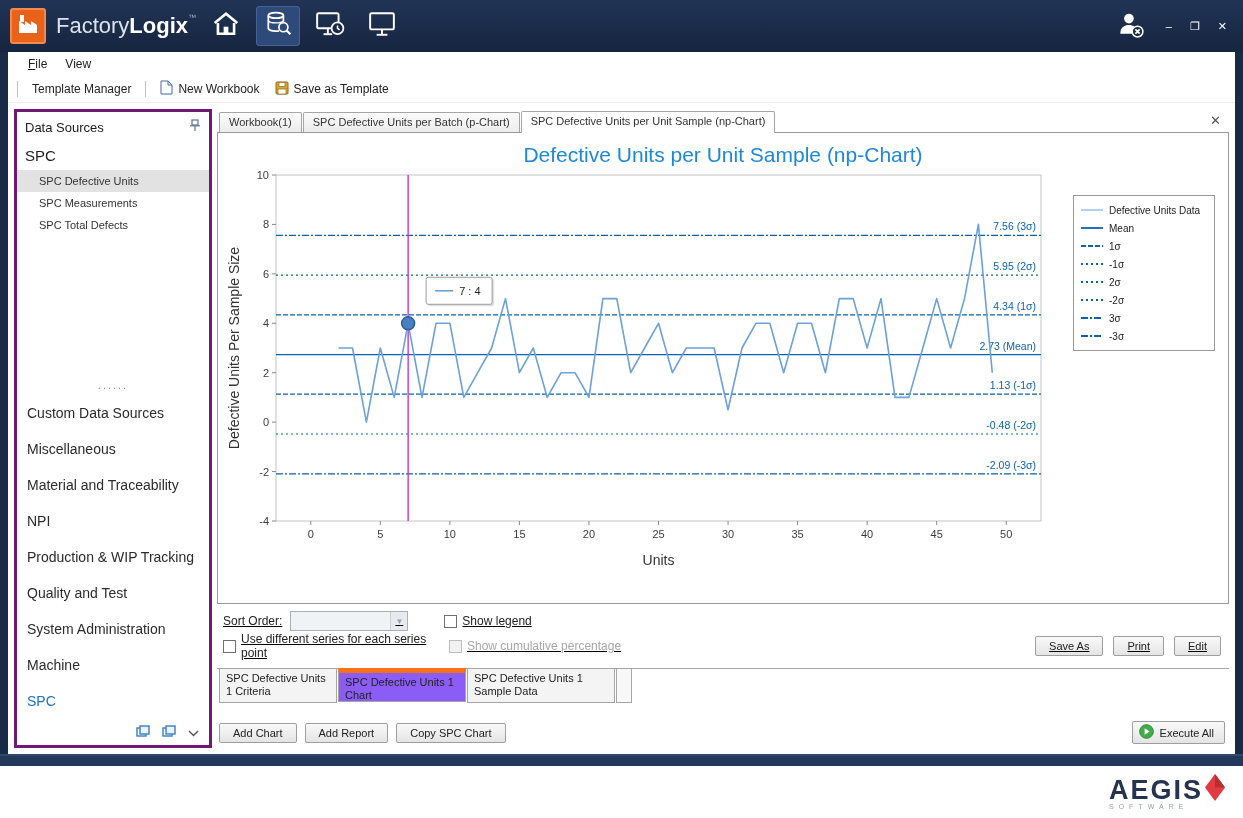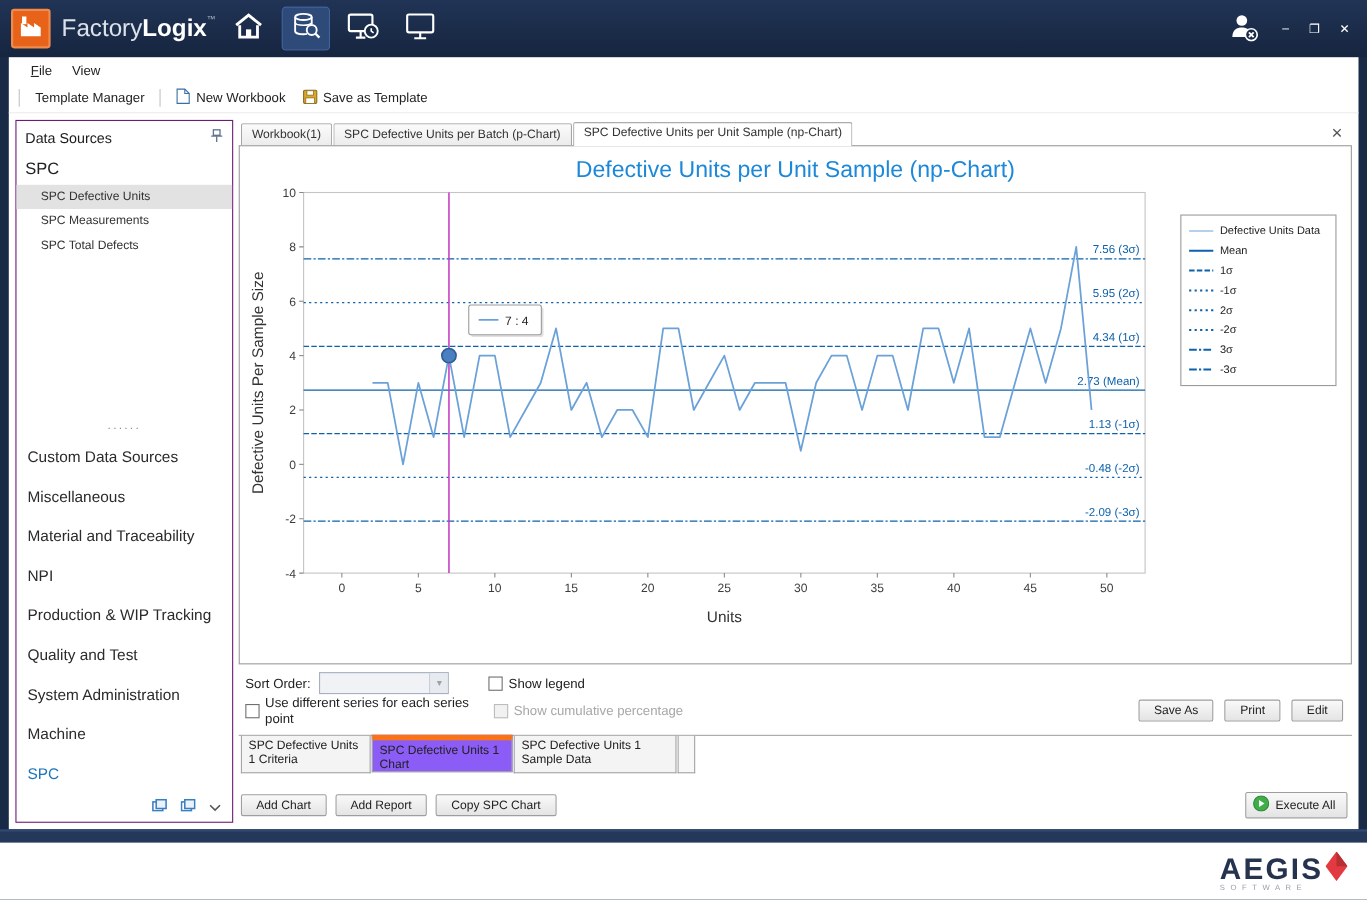--- a/index.html
+++ b/index.html
@@ -24,21 +24,21 @@
   .menu-item { display:inline-block; padding:2px 8px; }
   .menu-item.accel::first-letter { text-decoration:underline; }
   .toolbar { height:27px; display:flex; align-items:center; font-size:12px; color:#222; padding-left:6px; gap:7px; border-bottom:1px solid #ededed; }
   .tool-sep { width:1px; height:16px; background:#c2c2c2; margin:0 3px; }
   .tool-btn { display:flex; align-items:center; gap:5px; padding:2px 4px; }
 
   
   .main { flex:1; display:flex; padding:6px; gap:5px; min-height:0; }
 
   
-  .sidebar { width:198px; border:1px solid #701a75; display:flex; flex-direction:column; background:#fff; }
+  .sidebar { width:198px; border:3px solid #701a75; display:flex; flex-direction:column; background:#fff; }
   .sb-header { display:flex; align-items:center; justify-content:space-between; padding:7px 8px 4px 8px; font-size:13px; color:#1b1b1b; }
   .sb-section { font-size:15px; padding:8px 8px 6px; color:#222; }
   .sb-item { font-size:11px; padding:5px 8px 5px 22px; color:#333; cursor:default; }
   .sb-item.selected { background:#e2e2e2; }
   .sb-tree { flex:1; }
   .sb-splitter { text-align:center; color:#8b8b8b; font-size:11px; letter-spacing:2px; line-height:9px; padding:0 0 5px; }
   .sb-cat { height:36px; display:flex; align-items:center; padding-left:10px; font-size:14px; color:#2b2b2b; cursor:default; }
   .sb-cat.active { color:#1b75bb; }
   .sb-footer { height:26px; display:flex; align-items:center; justify-content:flex-end; gap:12px; padding-right:10px; }
 
@@ -55,21 +55,21 @@
   #chart-svg { width:855px; height:408px; flex:none; }
   #chart-svg text { font-family:"Liberation Sans",sans-serif; }
   #chart-svg .tick { font-size:11px; fill:#3c3c3c; }
   #chart-svg .cl { font-size:10.5px; fill:#0d62ab; }
   #chart-svg .tt { font-size:11px; fill:#222; }
   #chart-svg .axis-title, #chart-svg .axis-title-x { font-size:14px; fill:#333; }
   .legend-box { width:142px; border:1px solid #9b9b9b; margin:28px 8px 0 0; padding:5px 6px; align-self:flex-start; background:#fff; }
   .legend-item { display:flex; align-items:center; gap:5px; height:18px; font-size:10px; color:#222; white-space:nowrap; }
 
   
-  .controls { padding:5px 6px 3px 6px; }
+  .controls { padding:5px 6px 3px 6px;text-decoration:underline; }
   .ctrl-row1 { display:flex; align-items:center; height:24px; font-size:12px; color:#222; }
   .ctrl-label { margin-right:8px; }
   .combo { width:118px; height:20px; border:1px solid #a6b0bf; background:#f0f2f5; display:flex; align-items:center; }
   .combo .arrow { margin-left:auto; width:17px; height:18px; display:flex; align-items:center; justify-content:center; color:#9aa3ad; font-size:8px; border-left:1px solid #c9cfd8; background:#e7eaee; }
   .checkline { display:flex; align-items:center; gap:5px; font-size:12px; color:#222; }
   .checkbox { width:13px; height:13px; border:1px solid #707070; background:#fff; flex:none; }
   .checkbox.disabled { border-color:#bdbdbd; background:#f1f1f1; }
   .disabled-label { color:#a7a7a7; }
   .ml36 { margin-left:36px; }
   .ctrl-row2 { display:flex; align-items:center; height:26px; font-size:12px; }

